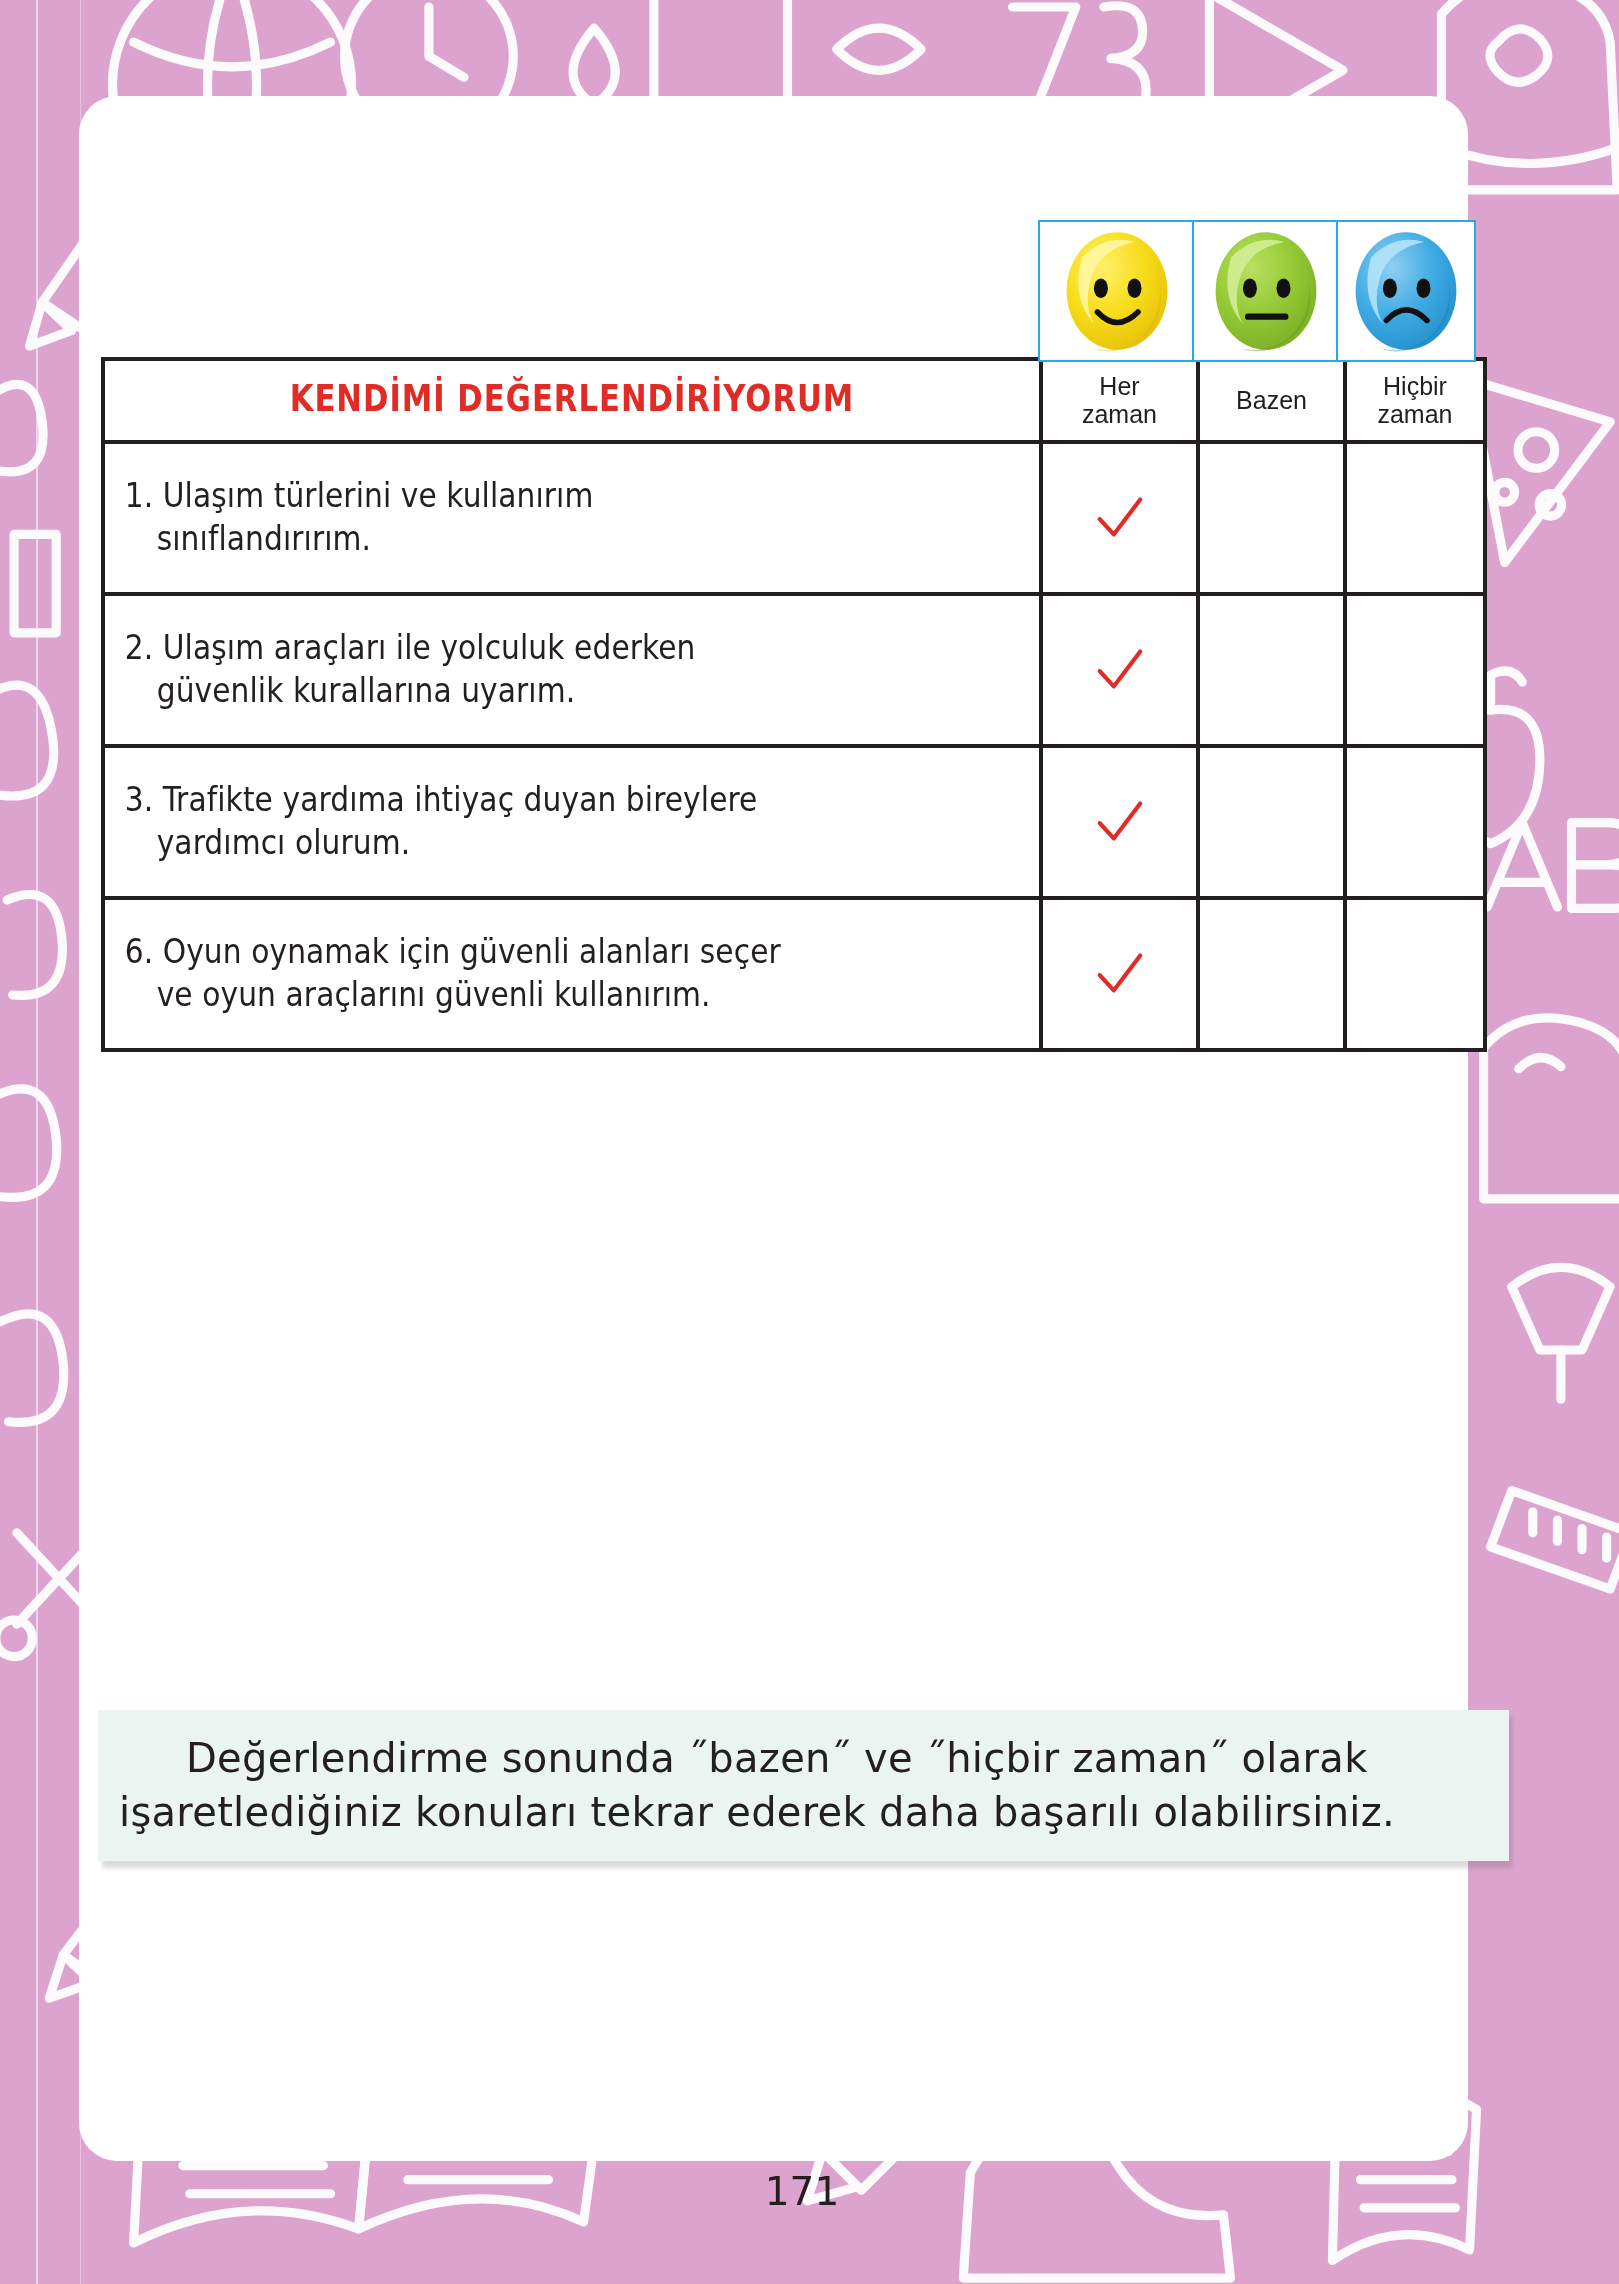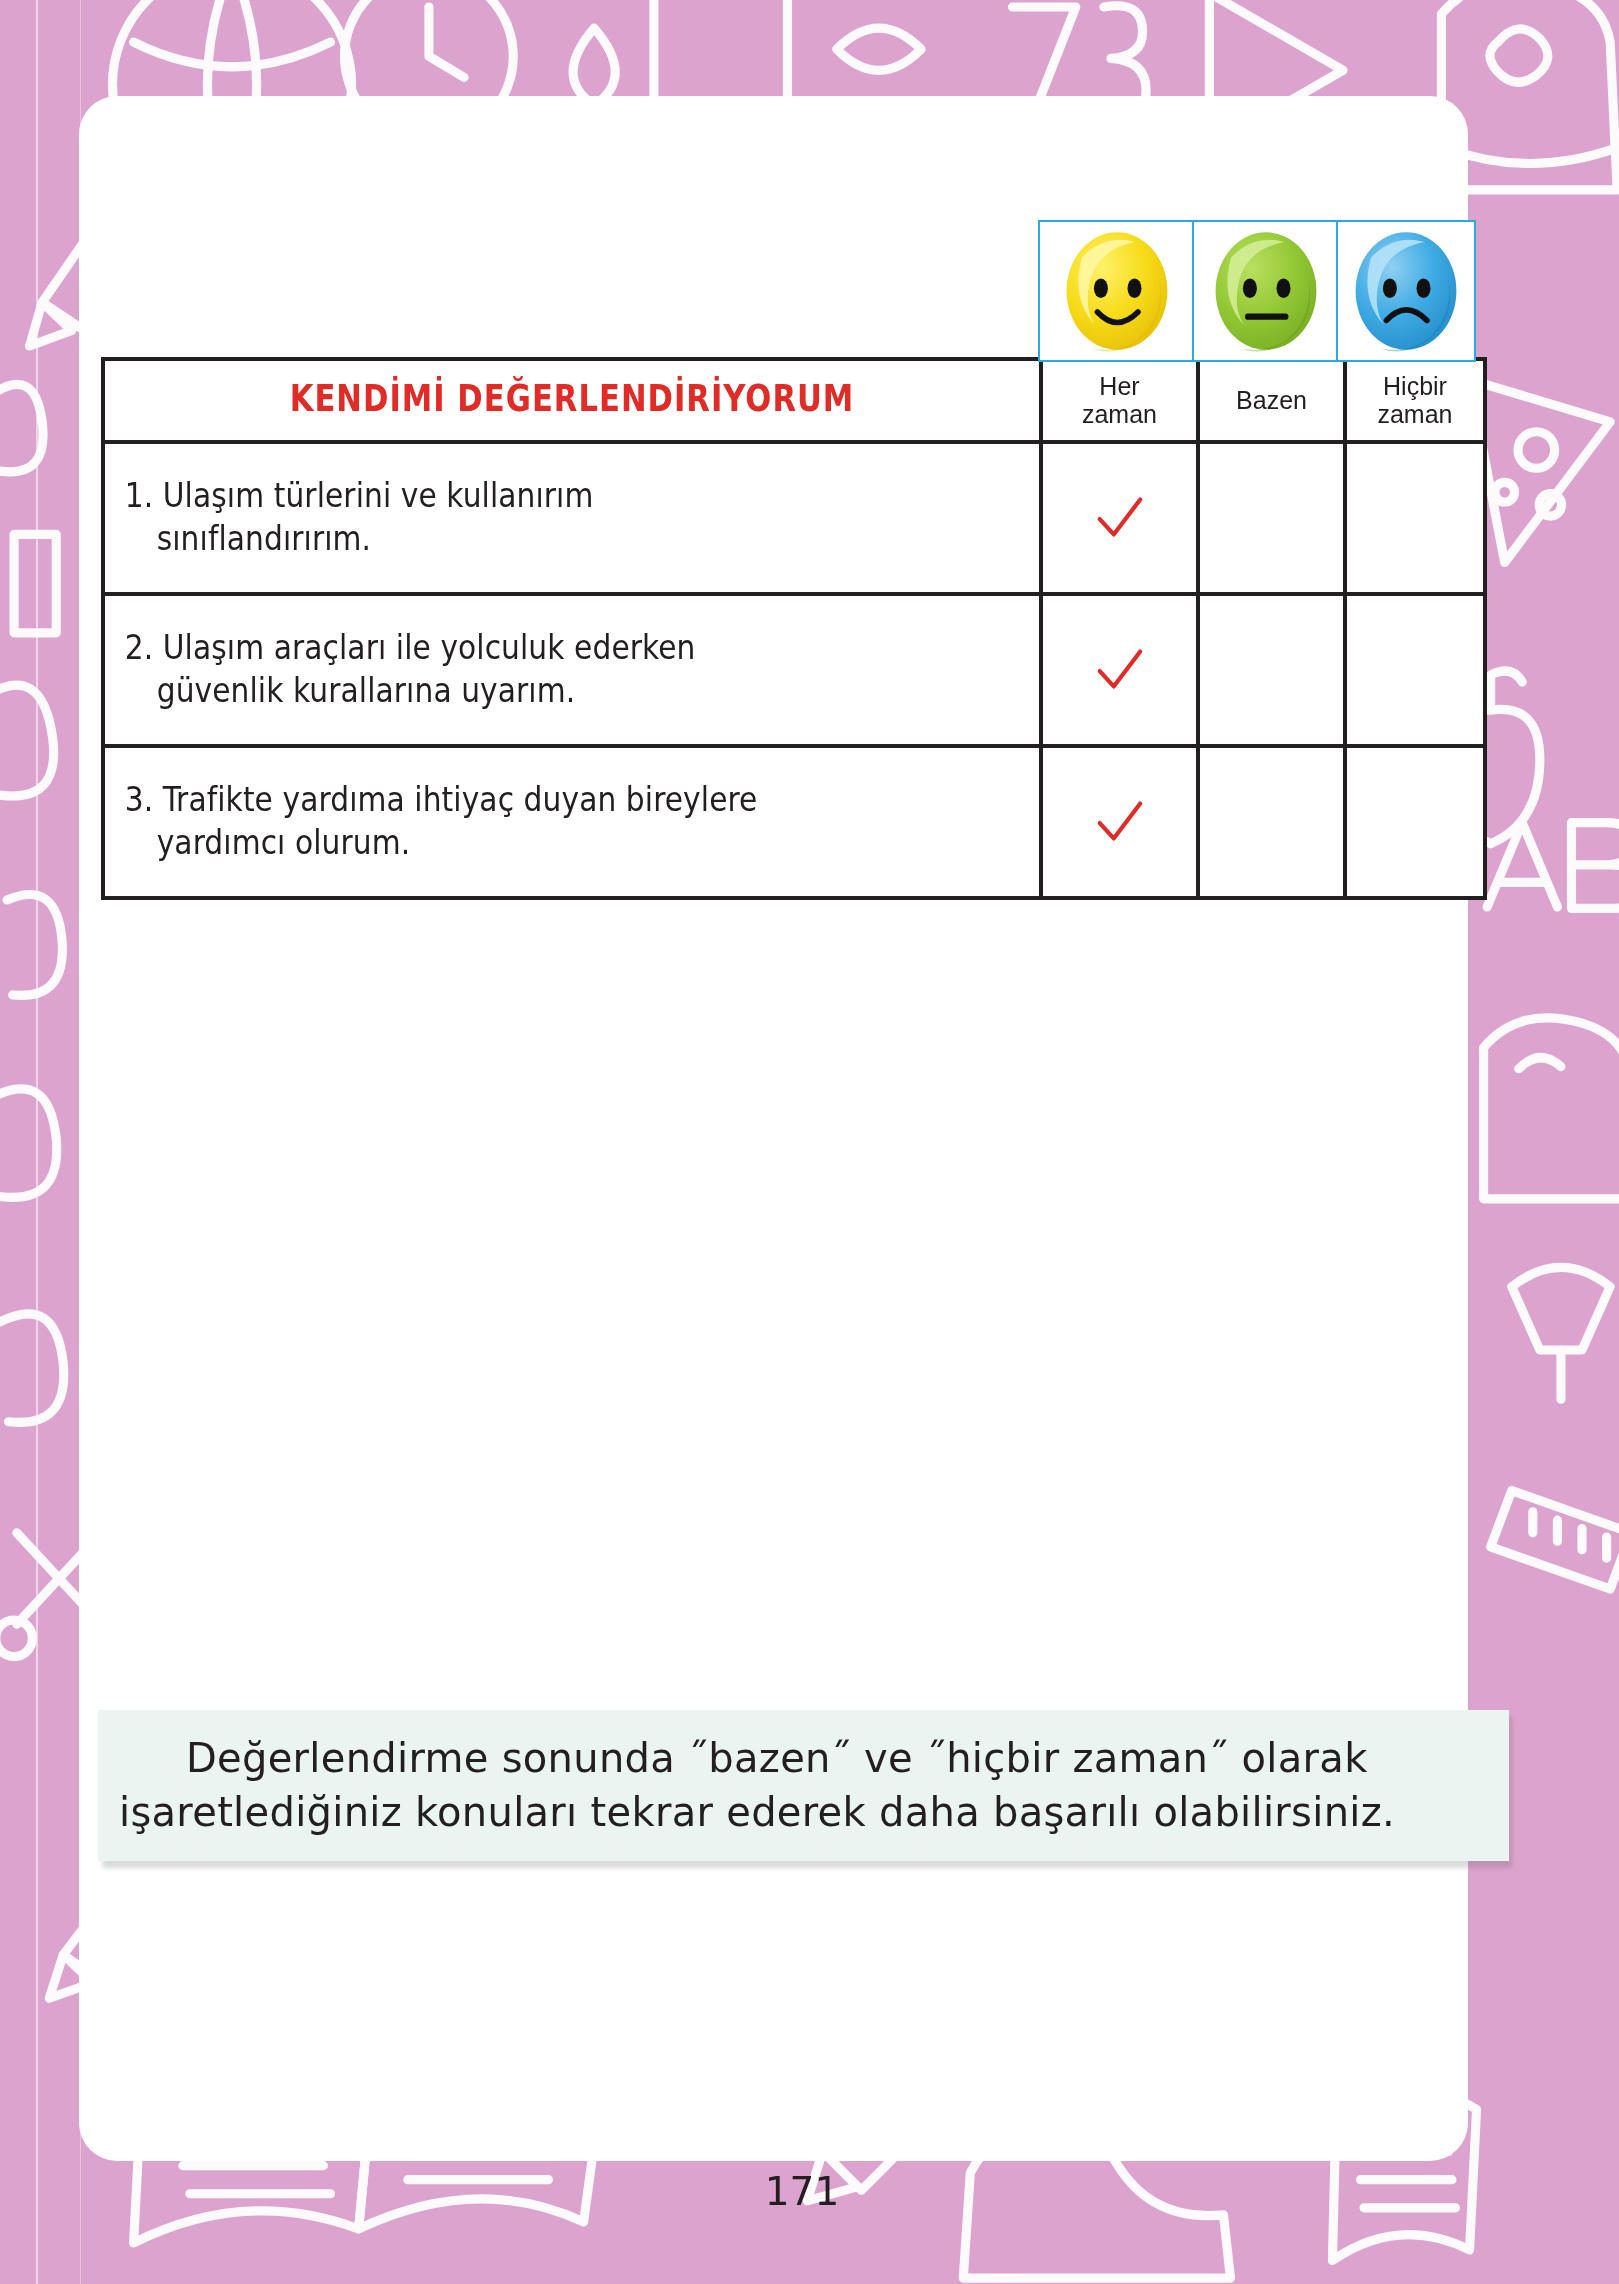--- a/index.html
+++ b/index.html
@@ -390,20 +390,34 @@
         <span class="check"><svg width="60" height="60" viewBox="0 0 86 86">
               <path d="M14 46 L34 68 L72 18" stroke="#e02b26" stroke-width="6" fill="none" stroke-linecap="round" stroke-linejoin="round"></path>
             </svg></span>
       </td>
       <td class="mark-cell empty"><span class="check"></span></td>
       <td class="mark-cell empty"><span class="check"></span></td>
     </tr>
 
 
 
+    <tr>
+      <td class="statement-cell">
+        <span>6.</span>
+        <span>Oyun oynamak için güvenli alanları seçer</span>
+        <span class="line2">ve oyun araçlarını güvenli kullanırım.</span>
+      </td>
+      <td class="mark-cell">
+        <span class="check"><svg width="60" height="60" viewBox="0 0 86 86">
+              <path d="M14 46 L34 68 L72 18" stroke="#e02b26" stroke-width="6" fill="none" stroke-linecap="round" stroke-linejoin="round"></path>
+            </svg></span>
+      </td>
+      <td class="mark-cell empty"><span class="check"></span></td>
+      <td class="mark-cell empty"><span class="check"></span></td>
+    </tr>
   </tbody>
 </table>
 
 <div id="note-box">
   <div id="note-text">Değerlendirme sonunda ˝bazen˝ ve ˝hiçbir zaman˝ olarak işaretlediğiniz konuları tekrar ederek daha başarılı olabilirsiniz.</div>
 </div>
 
 <div id="page-number">171</div>
 
 

